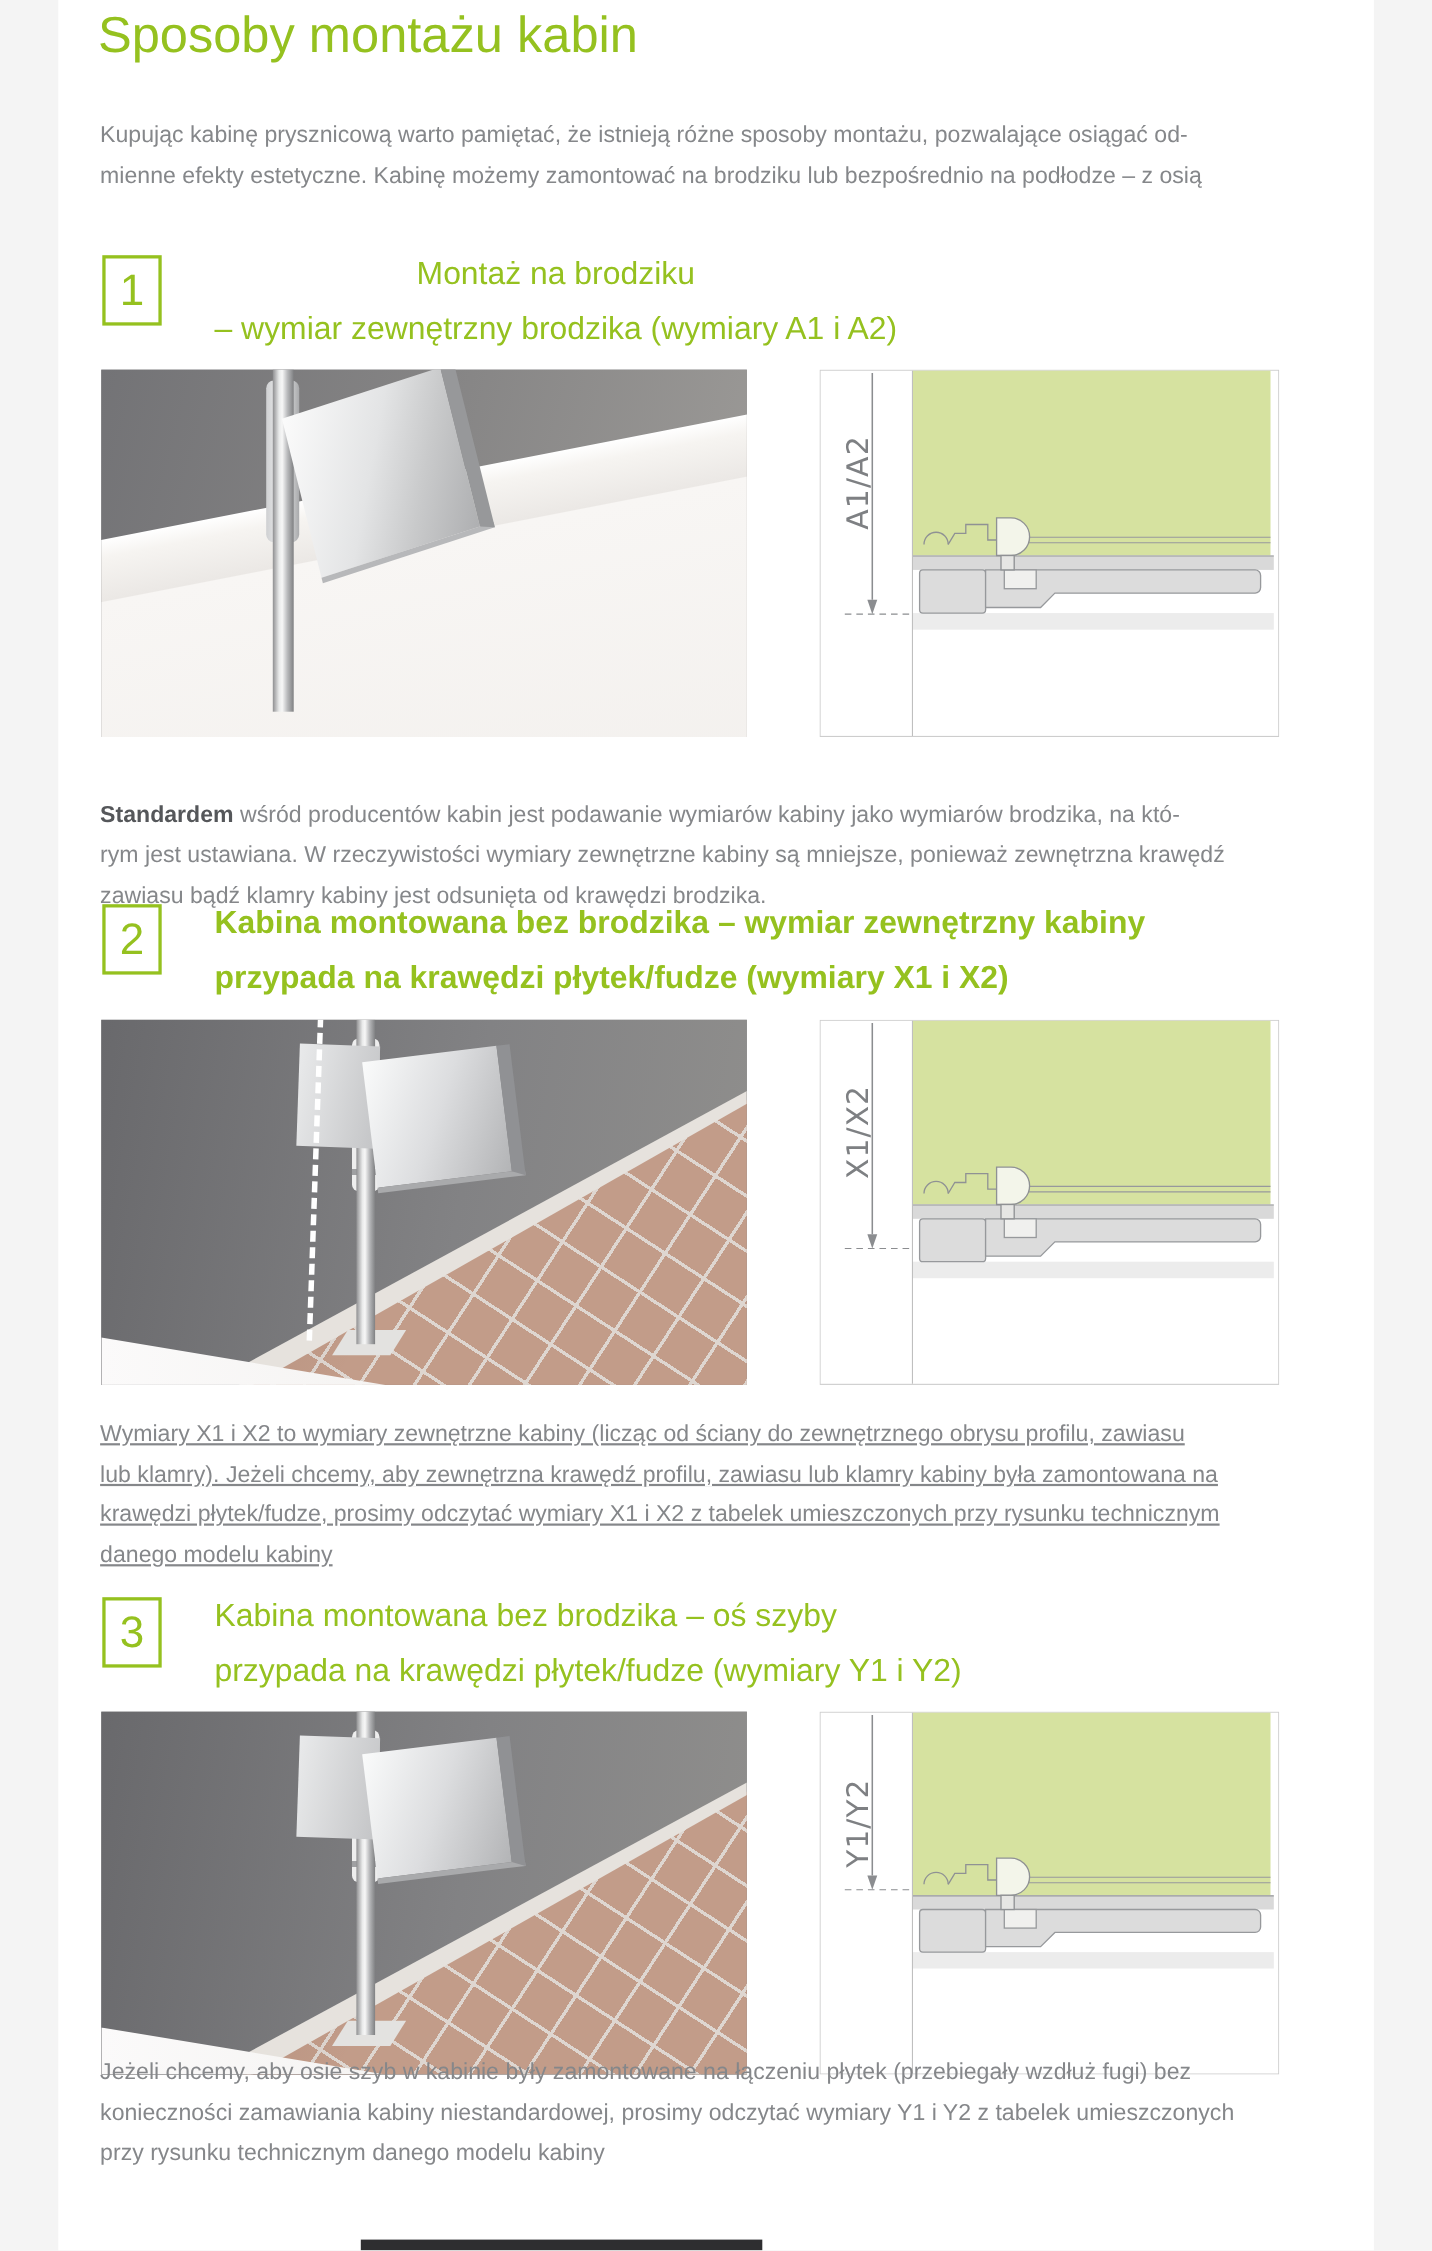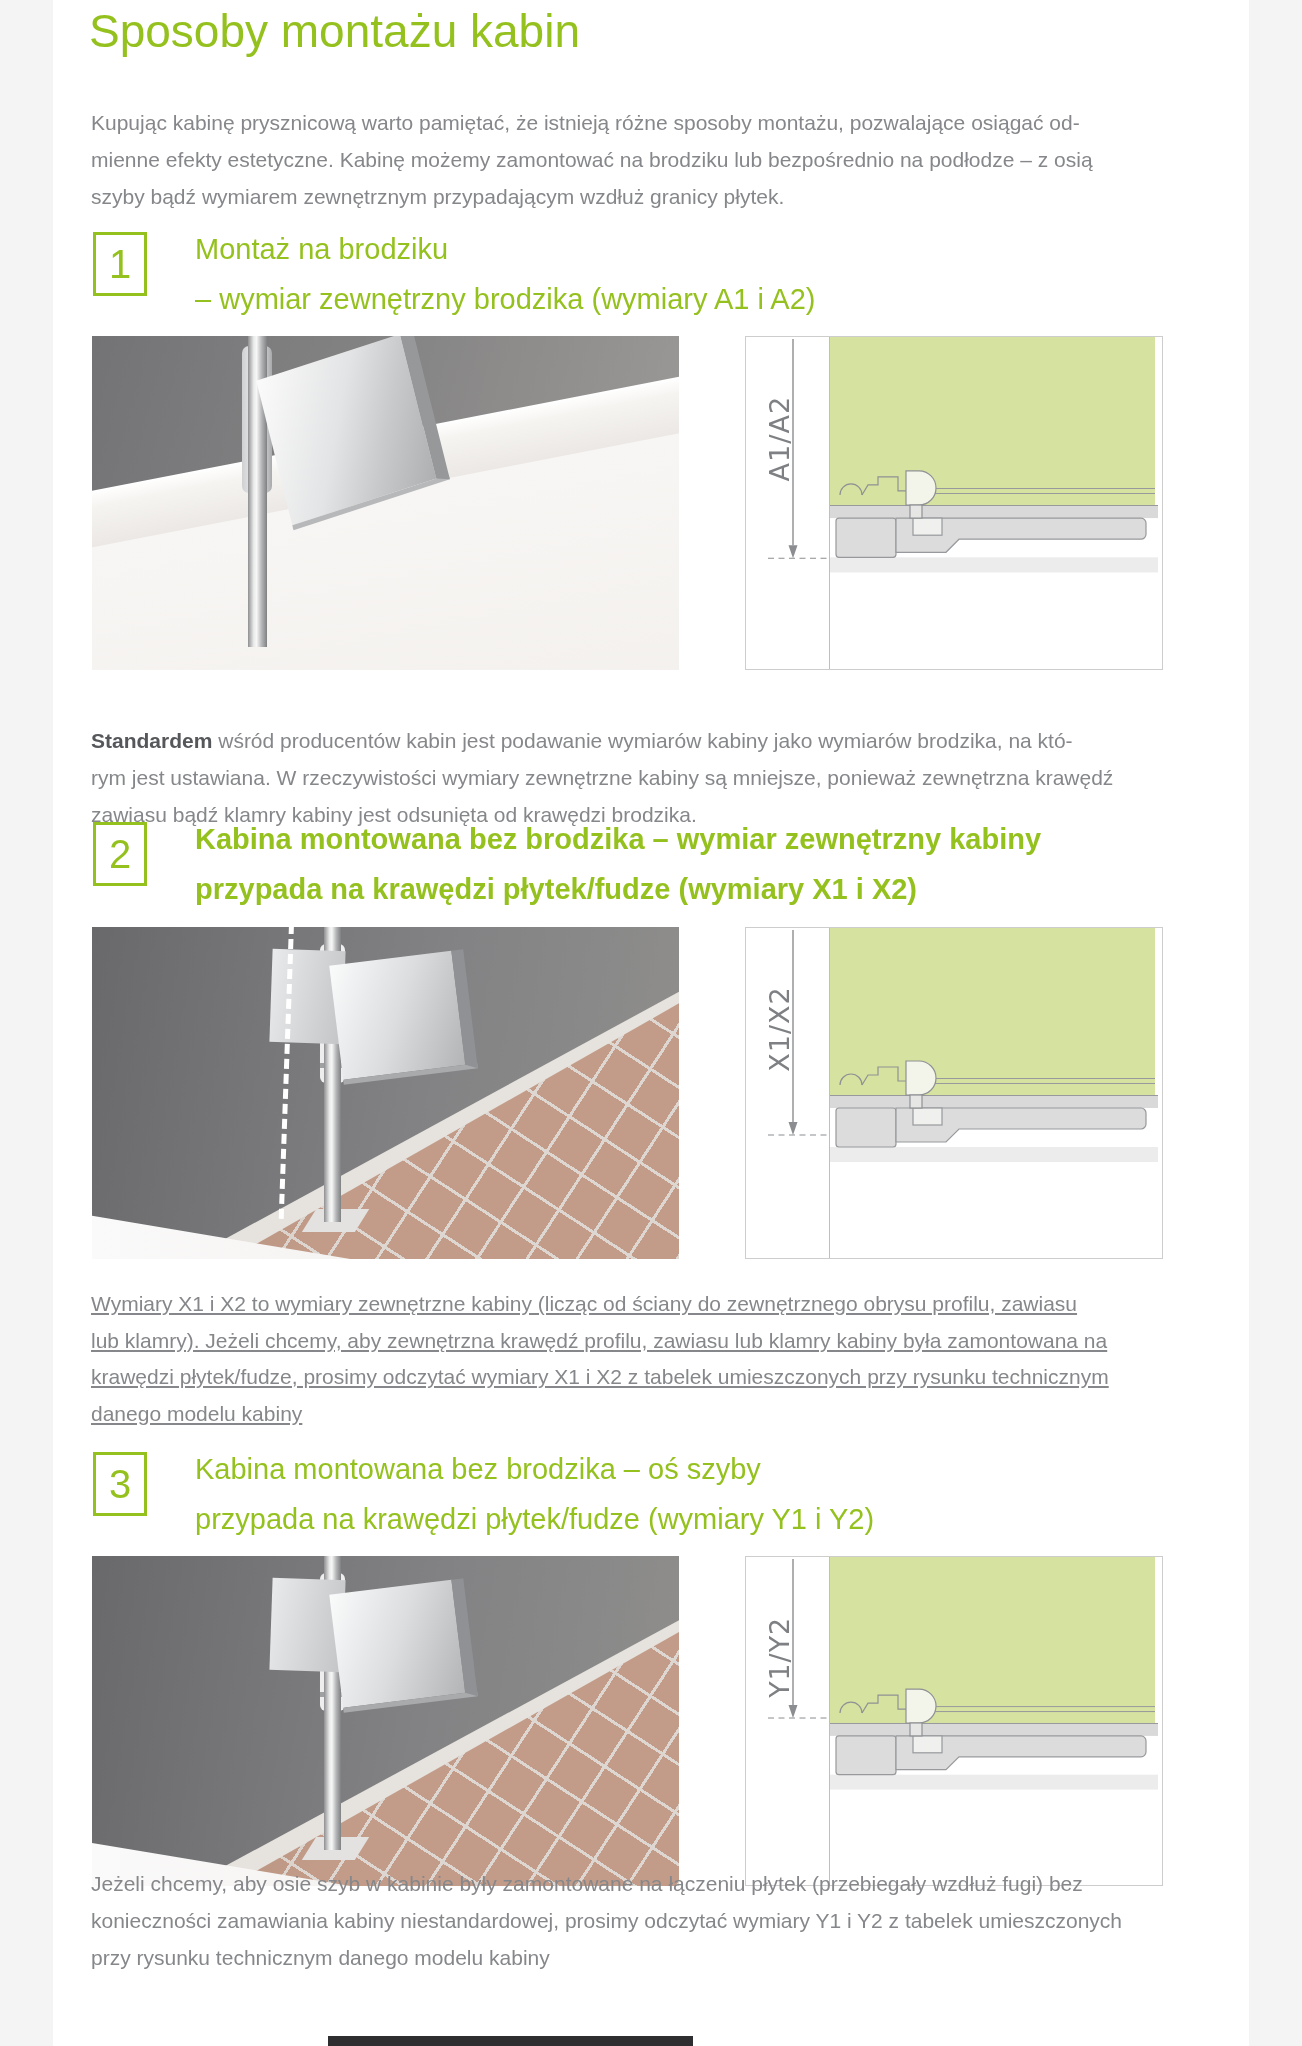--- a/index.html
+++ b/index.html
@@ -63,27 +63,26 @@
 </head>
 <body>
 
 <div class="page">
 
   <h1 class="page-title">Sposoby montażu kabin</h1>
 
   <div class="body-par" style="top:104px;">
     <div class="bline">Kupując kabinę prysznicową warto pamiętać, że istnieją różne sposoby montażu, pozwalające osiągać od-</div>
     <div class="bline">mienne efekty estetyczne. Kabinę możemy zamontować na brodziku lub bezpośrednio na podłodze – z osią</div>
-    <div class="bline">szyby bądź wymiarem zewnętrznym przypadającym wzdłuż granicy płytek.</div>
   </div>
 
   <div class="numbox" style="top:232px;">
     <span>1</span>
   </div>
-  <div class="sec-heading" style="top:224px;">
+  <div class="sec-heading" style="top:224px;text-align:center;">
     <div class="hline">Montaż na brodziku</div>
     <div class="hline">– wymiar zewnętrzny brodzika (wymiary A1 i A2)</div>
   </div>
 
   <div class="photo" style="top:336px;height:334px;">
     <div class="abs ph-wall-a"></div>
     <div class="abs ph-tray-a"></div>
     <div class="abs ph-knuckles-a"></div>
     <div class="abs ph-bar-a"></div>
     <div class="abs ph-plate-a"></div>

